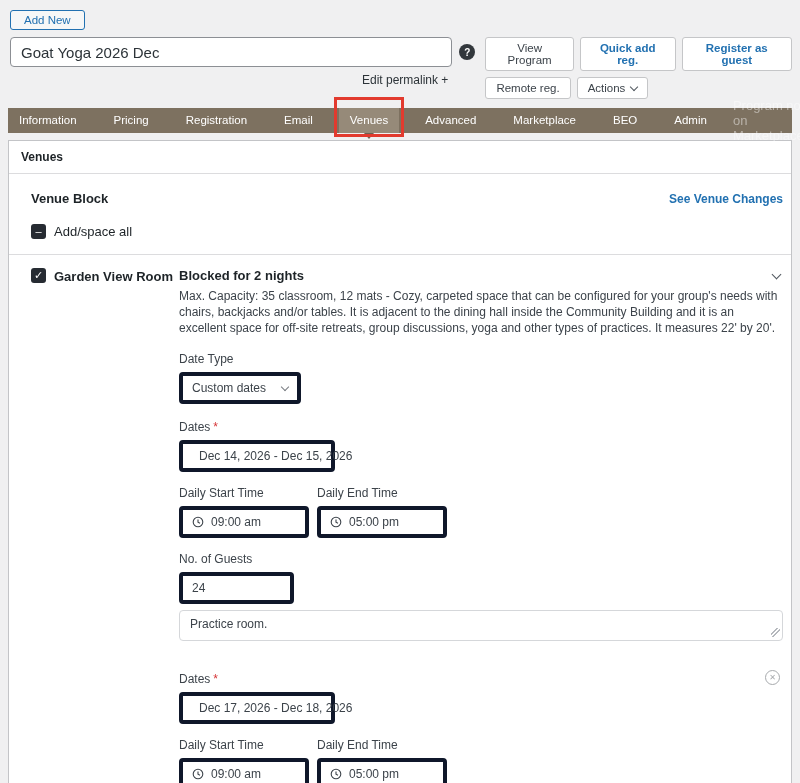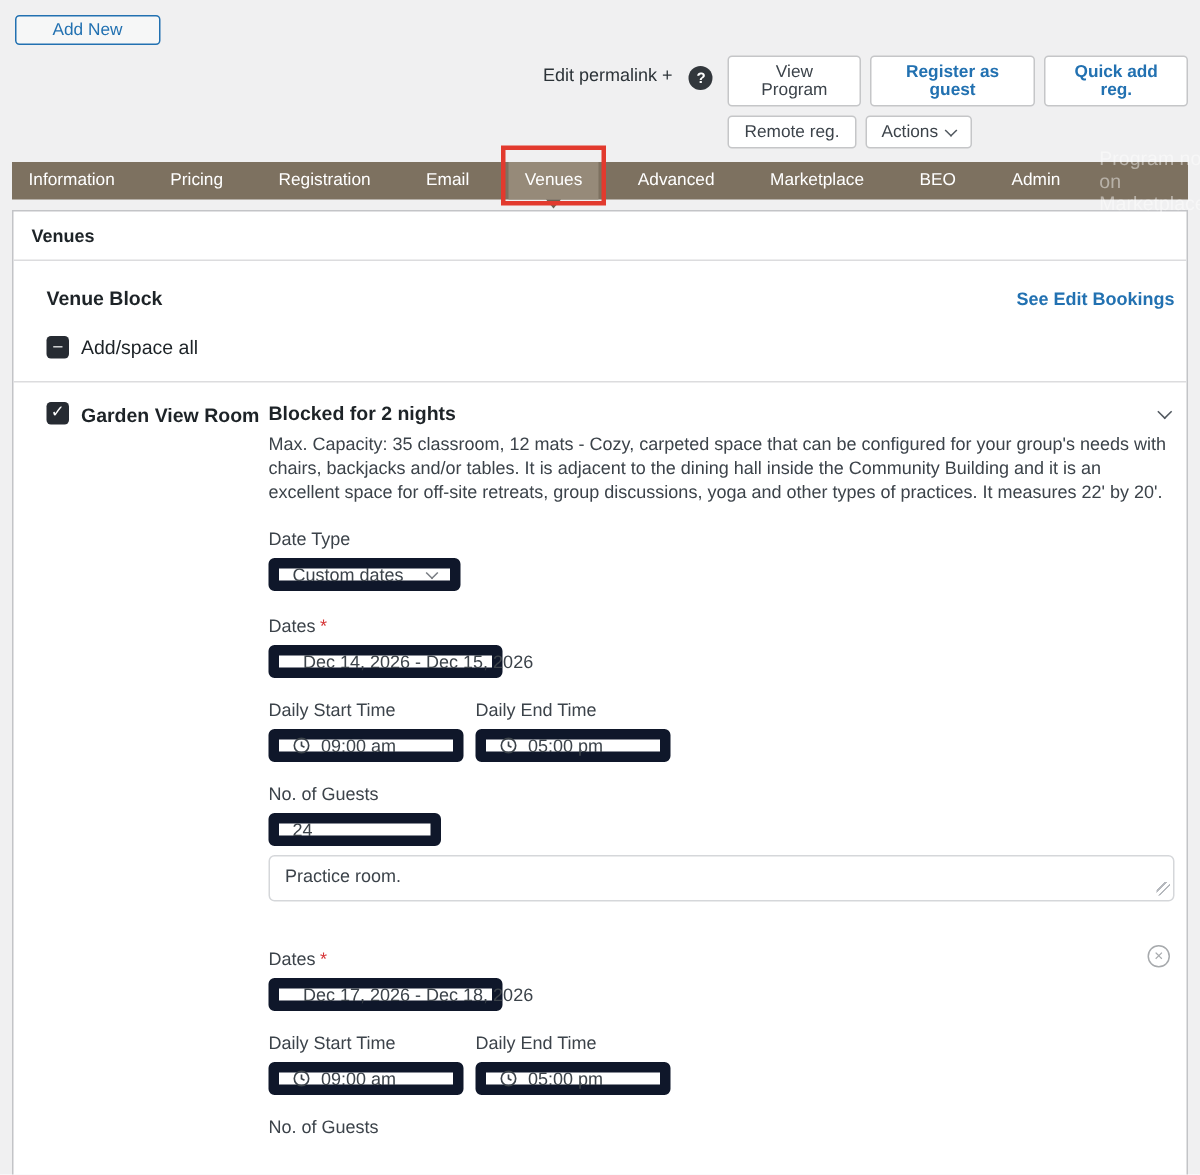--- a/index.html
+++ b/index.html
@@ -8,21 +8,21 @@
     background: #f0f0f1;
     font-family: "Liberation Sans", sans-serif;
     color: #1d2327;
     font-size: 13px;
   }
   .topbar { padding: 10px 8px 0 10px; }
   .title-row { display: flex; align-items: center; gap: 10px; }
   .page-title { font-size: 18px; font-weight: 700; color: #1d2327; letter-spacing: .1px; }
   .add-new-btn {
     font-family: inherit; font-size: 11.5px; color: #2271b1; background: #f6f7f7;
-    border: 1px solid #2271b1; border-radius: 3px; padding: 3px 24px; cursor: pointer;
+    border: 1px solid #2271b1; border-radius: 3px; padding: 3px 13px; cursor: pointer;
   }
   .name-row { display: flex; align-items: flex-start; gap: 7px; margin-top: 7px; }
   .name-col { width: 470px; }
   .program-name-input {
     width: 100%; height: 30px; font-family: inherit; font-size: 15px; color: #2c3338;
     border: 1px solid #8c8f94; border-radius: 4px; padding: 0 10px; background: #fff;
   }
   .permalink { text-align: right; font-size: 12px; color: #2c3338; margin-top: 6px; padding-right: 4px; cursor: pointer; }
   .help-icon {
     width: 16px; height: 16px; min-width: 16px; border-radius: 50%; background: #32373c; color: #fff;
@@ -91,21 +91,21 @@
   .blocked-title { font-size: 13px; font-weight: 700; }
   .collapse-chevron {
     position: absolute; right: 6px; top: 3px; width: 7px; height: 7px;
     border-right: 1.5px solid #50575e; border-bottom: 1.5px solid #50575e; transform: rotate(45deg); cursor: pointer;
   }
   .room-desc { font-size: 12px; color: #3c434a; line-height: 16px; margin-top: 5px; max-width: 600px; }
   .field-label { font-size: 12px; color: #3c434a; margin: 14px 0 6px 0; }
   .req { color: #d63638; margin-left: 3px; }
   .input-box {
     display: inline-flex; align-items: center; gap: 7px; background: #fff;
-    border: 7px solid #0f172a; border-radius: 4px; padding: 0 9px; height: 22px;
+    border: 4px solid #0f172a; border-radius: 4px; padding: 0 9px; height: 32px;
     font-size: 12px; color: #3c434a; cursor: text; white-space: nowrap;
   }
   .select-box { cursor: pointer; gap: 16px; }
   .select-box .caret-down { border-color: #787c82; }
   .date-input { width: 156px; cursor: pointer; }
   .time-row { display: flex; gap: 8px; margin-top: 14px; }
   .time-col { width: 130px; }
   .time-col .field-label { margin: 0 0 6px 0; }
   .time-col .input-box { width: 100%; }
   .guests-input { width: 115px; }
@@ -130,28 +130,29 @@
 </style>
 </head>
 <body>
 
 <div class="topbar">
   <div class="title-row">
     <button class="add-new-btn">Add New</button>
   </div>
   <div class="name-row">
     <div class="name-col">
+      <input class="program-name-input" value="Goat Yoga 2026 Dec" style="">
       <div class="permalink">Edit permalink +</div>
     </div>
     <span class="help-icon">?</span>
     <div class="btn-stack">
       <div class="btn-row">
         <button class="hbtn">View Program</button>
+        <button class="hbtn blue">Quick add reg.</button>
         <button class="hbtn blue">Register as guest</button>
-        <button class="hbtn blue">Quick add reg.</button>
       </div>
       <div class="btn-row">
         <button class="hbtn">Remote reg.</button>
         <button class="hbtn">
           <span>Actions</span>
           <span class="caret-down"></span>
         </button>
       </div>
     </div>
   </div>
@@ -176,21 +177,21 @@
     <button class="save-btn">Save Changes</button>
   </span>
 </div>
 
 <div class="card">
   <div class="card-header">Venues</div>
   <div class="card-body">
 
     <div class="venueblock-row">
       <span class="vb-title">Venue Block</span>
-      <a class="vb-link">See Edit Bookings</a>
+      <a class="vb-link">See Venue Changes</a>
     </div>
 
     <div class="addremove-row">
       <span class="checkbox">–</span>
       <span class="addremove-label">Add/space all</span>
     </div>
 
     <hr class="divider">
 
     <div class="venue-row">

